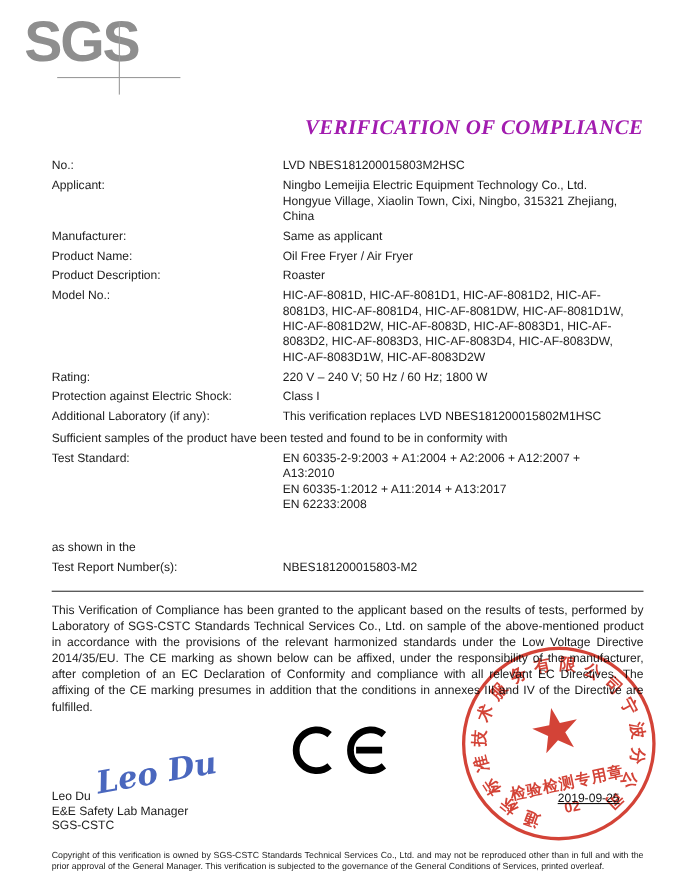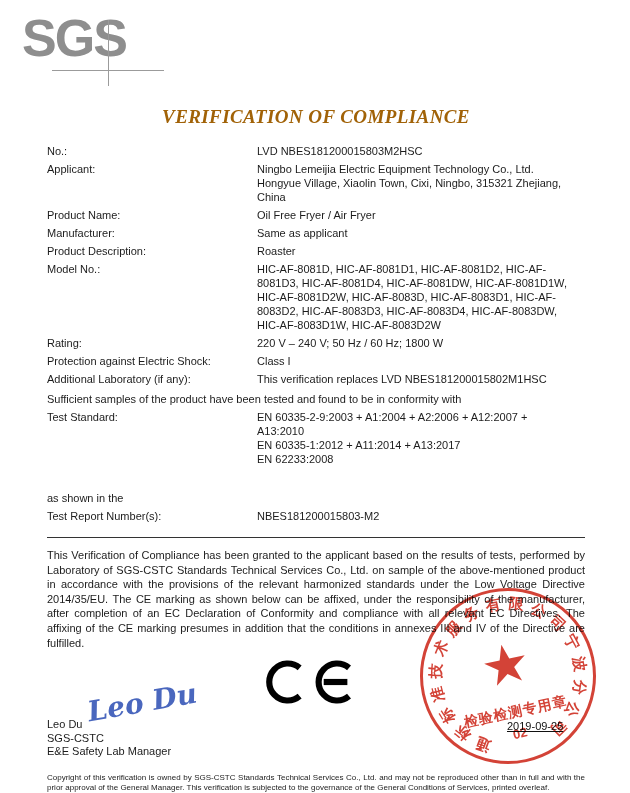--- a/index.html
+++ b/index.html
@@ -16,23 +16,23 @@
   
   .logo{position:absolute;top:12px;left:22px;width:150px;height:75px;}
   .logo-text{
     font-family:"Liberation Sans",sans-serif;font-weight:bold;
     font-size:52px;line-height:52px;color:#8e8e8e;letter-spacing:-2px;
   }
   .logo-vline{position:absolute;left:86px;top:8px;width:1px;height:66px;background:#9b9b9b;}
   .logo-hline{position:absolute;left:30px;top:58px;width:112px;height:1px;background:#9b9b9b;}
   
   .title{
-    margin:0 0 16px 0;text-align:center;
+    margin:0 0 16px 0;text-align:right;
     font-family:"Liberation Serif",serif;font-style:italic;font-weight:bold;
-    font-size:19px;letter-spacing:.4px;color:#a16207;
+    font-size:19px;letter-spacing:.4px;color:#a21caf;
   }
   
   .row{display:flex;margin-bottom:4px;line-height:14px;}
   .lbl{width:210px;flex:none;}
   .val{flex:1;white-space:pre-line;}
   .fullline{line-height:14px;margin:4px 0;}
   .mt6{margin-top:6px;} .mt10{margin-top:25px;}
   
   .rule{border:none;border-top:1px solid #333;margin:14px 0 10px 0;}
   
@@ -81,26 +81,26 @@
       <div class="lbl">No.:</div>
       <div class="val">LVD NBES181200015803M2HSC</div>
     </div>
     <div class="row">
       <div class="lbl">Applicant:</div>
       <div class="val">Ningbo Lemeijia Electric Equipment Technology Co., Ltd.
 Hongyue Village, Xiaolin Town, Cixi, Ningbo, 315321 Zhejiang,
 China</div>
     </div>
     <div class="row">
+      <div class="lbl">Manufacturer:</div>
+      <div class="val">Same as applicant</div>
+    </div>
+    <div class="row">
       <div class="lbl">Product Name:</div>
       <div class="val">Oil Free Fryer / Air Fryer</div>
-    </div>
-    <div class="row">
-      <div class="lbl">Manufacturer:</div>
-      <div class="val">Same as applicant</div>
     </div>
     <div class="row">
       <div class="lbl">Product Description:</div>
       <div class="val">Roaster</div>
     </div>
     <div class="row">
       <div class="lbl">Model No.:</div>
       <div class="val">HIC-AF-8081D, HIC-AF-8081D1, HIC-AF-8081D2, HIC-AF-
 8081D3, HIC-AF-8081D4, HIC-AF-8081DW, HIC-AF-8081D1W,
 HIC-AF-8081D2W, HIC-AF-8083D, HIC-AF-8083D1, HIC-AF-
@@ -146,22 +146,22 @@
     <div class="ce-wrap">
       <svg viewBox="0 0 105 50" width="108" height="52" aria-hidden="true">
         <path d="M 36.6 11.2 A 18 18 0 1 0 36.6 38.8" fill="none" stroke="#000" stroke-width="6"></path>
         <path d="M 84.6 11.2 A 18 18 0 1 0 84.6 38.8" fill="none" stroke="#000" stroke-width="6"></path>
         <line x1="60" y1="25" x2="83" y2="25" stroke="#000" stroke-width="6"></line>
       </svg>
     </div>
     <div class="sig-block">
       <span class="handwriting">Leo Du</span>
       <div>Leo Du</div>
+      <div>E&amp;E Safety Lab Manager</div>
       <div>SGS-CSTC</div>
-      <div>E&amp;E Safety Lab Manager</div>
     </div>
     <div class="date">2019-09-25</div>
   </div>
 
   <p class="copyright">Copyright of this verification is owned by SGS-CSTC Standards Technical Services Co., Ltd. and may not be reproduced other than in full and with the prior approval of the General Manager. This verification is subjected to the governance of the General Conditions of Services, printed overleaf.</p>
 
   <div class="stamp">
     <div class="stamp-ring"></div>
     <div>
         <span class="stamp-char" style="transform: translate(-50%, -50%) rotate(-148deg) translateY(-72px);">通</span>

